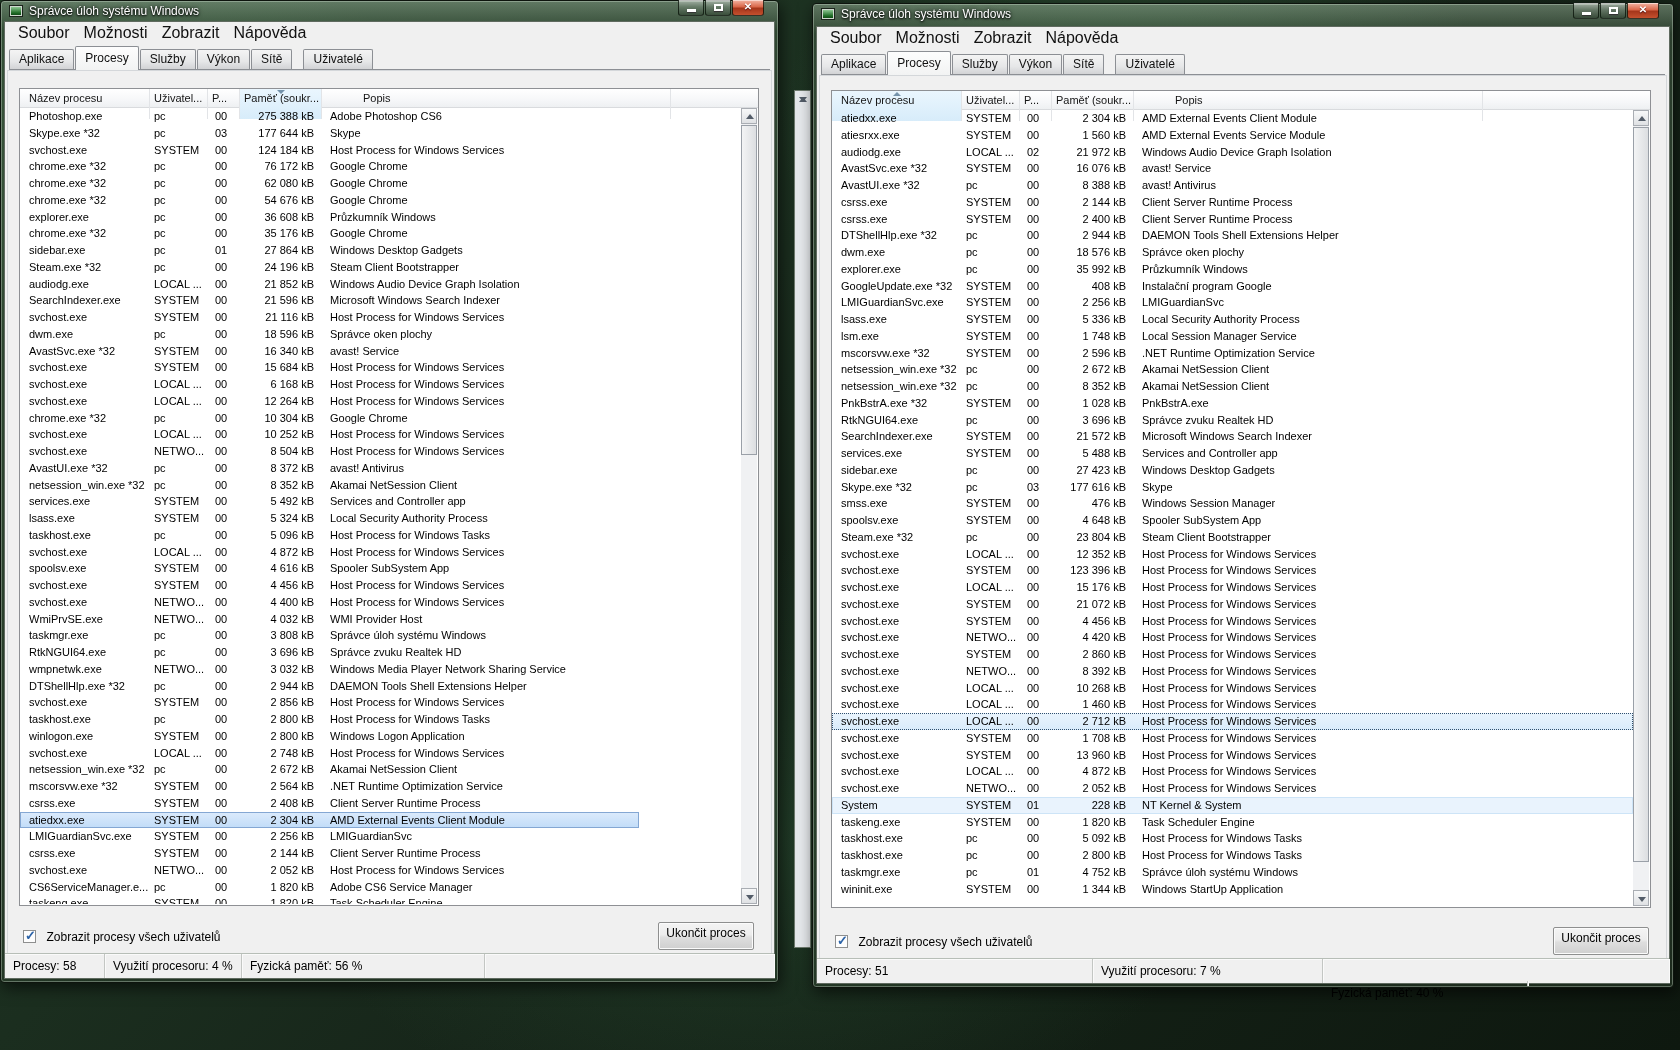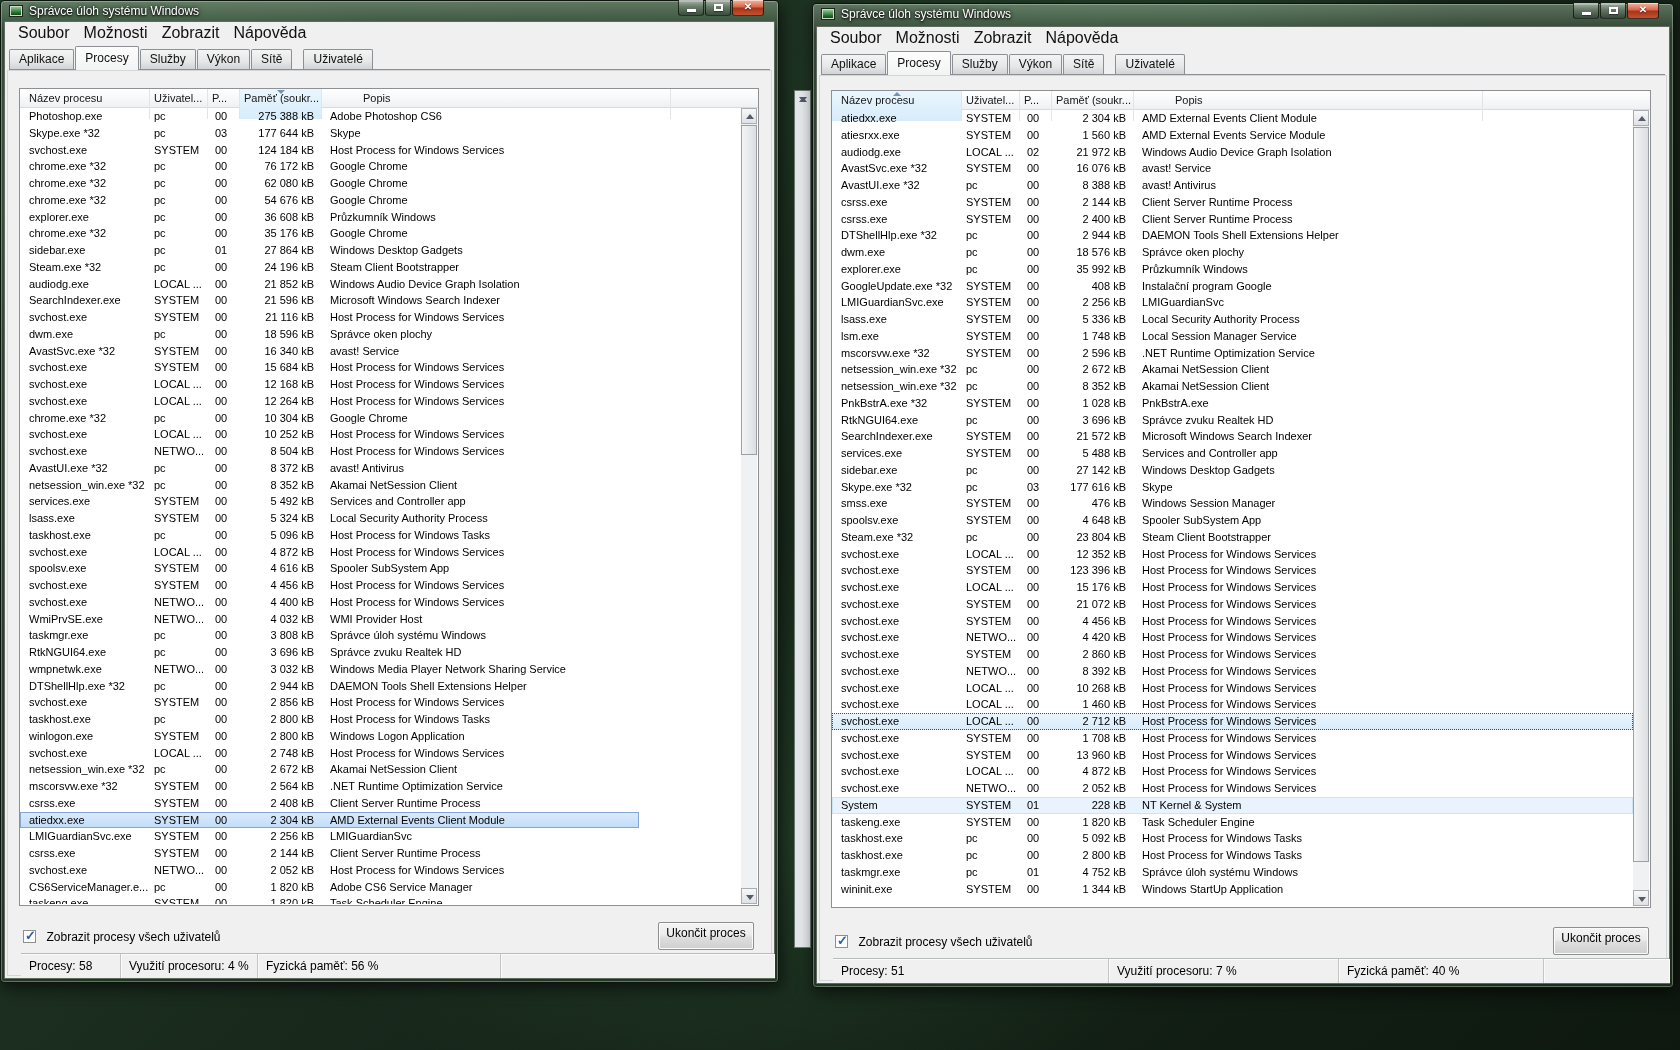--- a/index.html
+++ b/index.html
@@ -105,26 +105,26 @@
   .footer { position:absolute; left:14px; right:14px; bottom:30px; height:26px; }
   .cbwrap { position:absolute; left:4px; top:5px; height:14px; }
   .checkbox { display:inline-block; width:13px; height:13px; background:#fdfdfd;
     border:1px solid #8e8f8f; vertical-align:middle; position:relative; }
   .checkbox .mark { position:absolute; left:1px; top:-3px; color:#2c63a8; font-size:13px; font-weight:bold; }
   .cblabel { font-size:12px; color:#000; vertical-align:middle; margin-left:6px; }
   .endbtn { position:absolute; right:6px; top:0; width:96px; height:28px; text-align:center;
     line-height:21px; font-size:12px; color:#000; border:1px solid #8e8f8f; border-radius:2px;
     background:linear-gradient(#f4f4f4,#ececec 45%,#dedede 55%,#cfcfcf);
     box-shadow:inset 0 0 0 1px #fbfbfb; }
-  .statusbar { position:absolute; left:16px; right:0; bottom:0; height:25px; background:#f0f0f0;
+  .statusbar { position:absolute; left:0; right:0; bottom:0; height:25px; background:#f0f0f0;
     border-top:1px solid #b7beb7; box-shadow:inset 0 1px 0 #fafafa; display:flex;
     font-size:12px; color:#000; }
   .seg { padding:5px 0 0 8px; border-right:1px solid #c3c6c3; box-shadow:1px 0 0 #fafafa; }
   .w0 .s0{width:100px;} .w0 .s1{width:137px;} .w0 .s2{width:243px;}
-  .w1 .s0{width:276px;} .w1 .s1{width:230px;} .w1 .s2{width:205px;}
+  .w1 .s0{width:276px;} .w1 .s1{width:230px;} .w1 .s2{width:205px;margin-top:22px;}
   .sfill { flex:1; border-right:none; }
 
   
   .sliver { position:absolute; left:794px; top:90px; width:17px; height:858px; z-index:1;
     background:#e6e9ec; border:1px solid #6e7a6e; }
   .sliver .tri-up { left:4px; top:6px; }
   .sliver .tri-down { position:absolute; left:4px; bottom:6px; width:0; height:0;
     border-left:4px solid transparent; border-right:4px solid transparent; border-top:5px solid #535c68; }
 </style>
 </head>
@@ -178,21 +178,21 @@
           <div class="prow"><span class="c c0">explorer.exe</span><span class="c c1">pc</span><span class="c c2">00</span><span class="c c3">36 608 kB</span><span class="c c4">Průzkumník Windows</span></div>
           <div class="prow"><span class="c c0">chrome.exe *32</span><span class="c c1">pc</span><span class="c c2">00</span><span class="c c3">35 176 kB</span><span class="c c4">Google Chrome</span></div>
           <div class="prow"><span class="c c0">sidebar.exe</span><span class="c c1">pc</span><span class="c c2">01</span><span class="c c3">27 864 kB</span><span class="c c4">Windows Desktop Gadgets</span></div>
           <div class="prow"><span class="c c0">Steam.exe *32</span><span class="c c1">pc</span><span class="c c2">00</span><span class="c c3">24 196 kB</span><span class="c c4">Steam Client Bootstrapper</span></div>
           <div class="prow"><span class="c c0">audiodg.exe</span><span class="c c1">LOCAL ...</span><span class="c c2">00</span><span class="c c3">21 852 kB</span><span class="c c4">Windows Audio Device Graph Isolation</span></div>
           <div class="prow"><span class="c c0">SearchIndexer.exe</span><span class="c c1">SYSTEM</span><span class="c c2">00</span><span class="c c3">21 596 kB</span><span class="c c4">Microsoft Windows Search Indexer</span></div>
           <div class="prow"><span class="c c0">svchost.exe</span><span class="c c1">SYSTEM</span><span class="c c2">00</span><span class="c c3">21 116 kB</span><span class="c c4">Host Process for Windows Services</span></div>
           <div class="prow"><span class="c c0">dwm.exe</span><span class="c c1">pc</span><span class="c c2">00</span><span class="c c3">18 596 kB</span><span class="c c4">Správce oken plochy</span></div>
           <div class="prow"><span class="c c0">AvastSvc.exe *32</span><span class="c c1">SYSTEM</span><span class="c c2">00</span><span class="c c3">16 340 kB</span><span class="c c4">avast! Service</span></div>
           <div class="prow"><span class="c c0">svchost.exe</span><span class="c c1">SYSTEM</span><span class="c c2">00</span><span class="c c3">15 684 kB</span><span class="c c4">Host Process for Windows Services</span></div>
-          <div class="prow"><span class="c c0">svchost.exe</span><span class="c c1">LOCAL ...</span><span class="c c2">00</span><span class="c c3">12 168 kB</span><span class="c c4">Host Process for Windows Services</span></div>
+          <div class="prow"><span class="c c0">svchost.exe</span><span class="c c1">LOCAL ...</span><span class="c c2">00</span><span class="c c3">6 168 kB</span><span class="c c4">Host Process for Windows Services</span></div>
           <div class="prow"><span class="c c0">svchost.exe</span><span class="c c1">LOCAL ...</span><span class="c c2">00</span><span class="c c3">12 264 kB</span><span class="c c4">Host Process for Windows Services</span></div>
           <div class="prow"><span class="c c0">chrome.exe *32</span><span class="c c1">pc</span><span class="c c2">00</span><span class="c c3">10 304 kB</span><span class="c c4">Google Chrome</span></div>
           <div class="prow"><span class="c c0">svchost.exe</span><span class="c c1">LOCAL ...</span><span class="c c2">00</span><span class="c c3">10 252 kB</span><span class="c c4">Host Process for Windows Services</span></div>
           <div class="prow"><span class="c c0">svchost.exe</span><span class="c c1">NETWO...</span><span class="c c2">00</span><span class="c c3">8 504 kB</span><span class="c c4">Host Process for Windows Services</span></div>
           <div class="prow"><span class="c c0">AvastUI.exe *32</span><span class="c c1">pc</span><span class="c c2">00</span><span class="c c3">8 372 kB</span><span class="c c4">avast! Antivirus</span></div>
           <div class="prow"><span class="c c0">netsession_win.exe *32</span><span class="c c1">pc</span><span class="c c2">00</span><span class="c c3">8 352 kB</span><span class="c c4">Akamai NetSession Client</span></div>
           <div class="prow"><span class="c c0">services.exe</span><span class="c c1">SYSTEM</span><span class="c c2">00</span><span class="c c3">5 492 kB</span><span class="c c4">Services and Controller app</span></div>
           <div class="prow"><span class="c c0">lsass.exe</span><span class="c c1">SYSTEM</span><span class="c c2">00</span><span class="c c3">5 324 kB</span><span class="c c4">Local Security Authority Process</span></div>
           <div class="prow"><span class="c c0">taskhost.exe</span><span class="c c1">pc</span><span class="c c2">00</span><span class="c c3">5 096 kB</span><span class="c c4">Host Process for Windows Tasks</span></div>
           <div class="prow"><span class="c c0">svchost.exe</span><span class="c c1">LOCAL ...</span><span class="c c2">00</span><span class="c c3">4 872 kB</span><span class="c c4">Host Process for Windows Services</span></div>
@@ -292,21 +292,21 @@
           <div class="prow"><span class="c c0">LMIGuardianSvc.exe</span><span class="c c1">SYSTEM</span><span class="c c2">00</span><span class="c c3">2 256 kB</span><span class="c c4">LMIGuardianSvc</span></div>
           <div class="prow"><span class="c c0">lsass.exe</span><span class="c c1">SYSTEM</span><span class="c c2">00</span><span class="c c3">5 336 kB</span><span class="c c4">Local Security Authority Process</span></div>
           <div class="prow"><span class="c c0">lsm.exe</span><span class="c c1">SYSTEM</span><span class="c c2">00</span><span class="c c3">1 748 kB</span><span class="c c4">Local Session Manager Service</span></div>
           <div class="prow"><span class="c c0">mscorsvw.exe *32</span><span class="c c1">SYSTEM</span><span class="c c2">00</span><span class="c c3">2 596 kB</span><span class="c c4">.NET Runtime Optimization Service</span></div>
           <div class="prow"><span class="c c0">netsession_win.exe *32</span><span class="c c1">pc</span><span class="c c2">00</span><span class="c c3">2 672 kB</span><span class="c c4">Akamai NetSession Client</span></div>
           <div class="prow"><span class="c c0">netsession_win.exe *32</span><span class="c c1">pc</span><span class="c c2">00</span><span class="c c3">8 352 kB</span><span class="c c4">Akamai NetSession Client</span></div>
           <div class="prow"><span class="c c0">PnkBstrA.exe *32</span><span class="c c1">SYSTEM</span><span class="c c2">00</span><span class="c c3">1 028 kB</span><span class="c c4">PnkBstrA.exe</span></div>
           <div class="prow"><span class="c c0">RtkNGUI64.exe</span><span class="c c1">pc</span><span class="c c2">00</span><span class="c c3">3 696 kB</span><span class="c c4">Správce zvuku Realtek HD</span></div>
           <div class="prow"><span class="c c0">SearchIndexer.exe</span><span class="c c1">SYSTEM</span><span class="c c2">00</span><span class="c c3">21 572 kB</span><span class="c c4">Microsoft Windows Search Indexer</span></div>
           <div class="prow"><span class="c c0">services.exe</span><span class="c c1">SYSTEM</span><span class="c c2">00</span><span class="c c3">5 488 kB</span><span class="c c4">Services and Controller app</span></div>
-          <div class="prow"><span class="c c0">sidebar.exe</span><span class="c c1">pc</span><span class="c c2">00</span><span class="c c3">27 142 kB</span><span class="c c4">Windows Desktop Gadgets</span></div>
+          <div class="prow"><span class="c c0">sidebar.exe</span><span class="c c1">pc</span><span class="c c2">00</span><span class="c c3">27 423 kB</span><span class="c c4">Windows Desktop Gadgets</span></div>
           <div class="prow"><span class="c c0">Skype.exe *32</span><span class="c c1">pc</span><span class="c c2">03</span><span class="c c3">177 616 kB</span><span class="c c4">Skype</span></div>
           <div class="prow"><span class="c c0">smss.exe</span><span class="c c1">SYSTEM</span><span class="c c2">00</span><span class="c c3">476 kB</span><span class="c c4">Windows Session Manager</span></div>
           <div class="prow"><span class="c c0">spoolsv.exe</span><span class="c c1">SYSTEM</span><span class="c c2">00</span><span class="c c3">4 648 kB</span><span class="c c4">Spooler SubSystem App</span></div>
           <div class="prow"><span class="c c0">Steam.exe *32</span><span class="c c1">pc</span><span class="c c2">00</span><span class="c c3">23 804 kB</span><span class="c c4">Steam Client Bootstrapper</span></div>
           <div class="prow"><span class="c c0">svchost.exe</span><span class="c c1">LOCAL ...</span><span class="c c2">00</span><span class="c c3">12 352 kB</span><span class="c c4">Host Process for Windows Services</span></div>
           <div class="prow"><span class="c c0">svchost.exe</span><span class="c c1">SYSTEM</span><span class="c c2">00</span><span class="c c3">123 396 kB</span><span class="c c4">Host Process for Windows Services</span></div>
           <div class="prow"><span class="c c0">svchost.exe</span><span class="c c1">LOCAL ...</span><span class="c c2">00</span><span class="c c3">15 176 kB</span><span class="c c4">Host Process for Windows Services</span></div>
           <div class="prow"><span class="c c0">svchost.exe</span><span class="c c1">SYSTEM</span><span class="c c2">00</span><span class="c c3">21 072 kB</span><span class="c c4">Host Process for Windows Services</span></div>
           <div class="prow"><span class="c c0">svchost.exe</span><span class="c c1">SYSTEM</span><span class="c c2">00</span><span class="c c3">4 456 kB</span><span class="c c4">Host Process for Windows Services</span></div>
           <div class="prow"><span class="c c0">svchost.exe</span><span class="c c1">NETWO...</span><span class="c c2">00</span><span class="c c3">4 420 kB</span><span class="c c4">Host Process for Windows Services</span></div>

